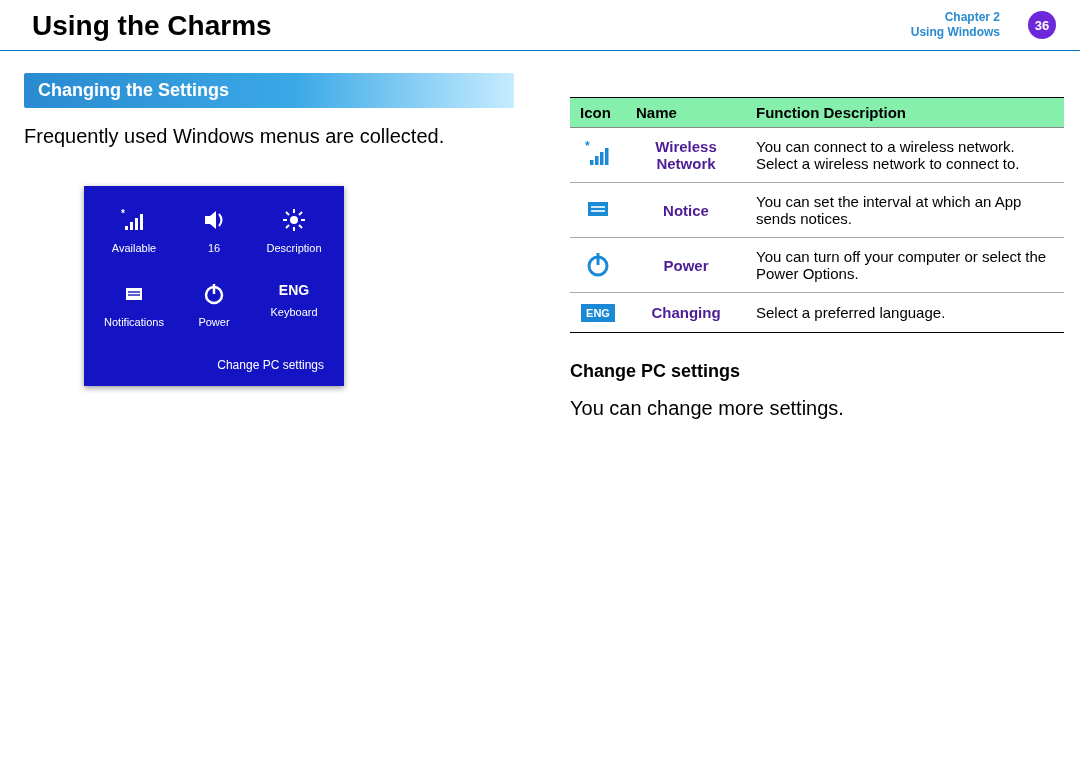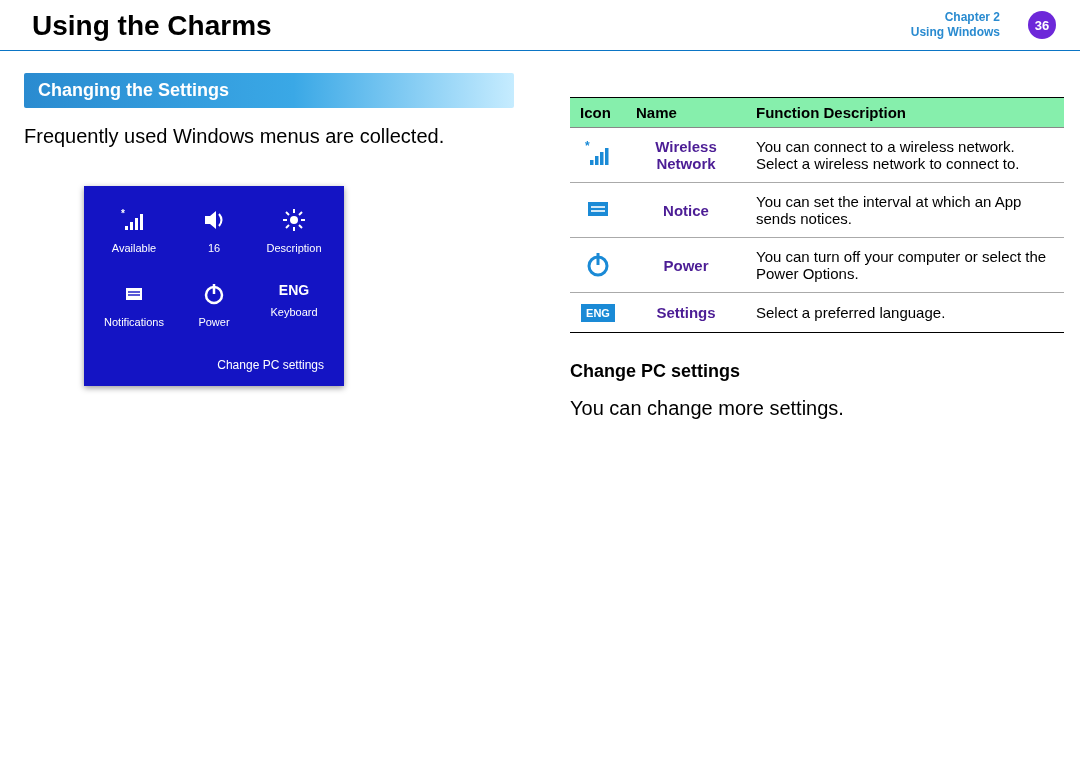--- a/index.html
+++ b/index.html
@@ -241,21 +241,21 @@
               <line x1="16" y1="3" x2="16" y2="15" stroke="#1a8ad6" stroke-width="3"></line>
             </svg>
           </td>
           <td class="name-col">Power</td>
           <td>You can turn off your computer or select the Power Options.</td>
         </tr>
         <tr>
           <td class="icon-col">
             <span class="eng-chip">ENG</span>
           </td>
-          <td class="name-col">Settings</td>
+          <td class="name-col">Changing</td>
           <td>Select a preferred language.</td>
         </tr>
       </tbody>
     </table>
 
     <div class="sub-head">Change PC settings</div>
     <p class="body-text">You can change more settings.</p>
   </div>
 </div>
 

